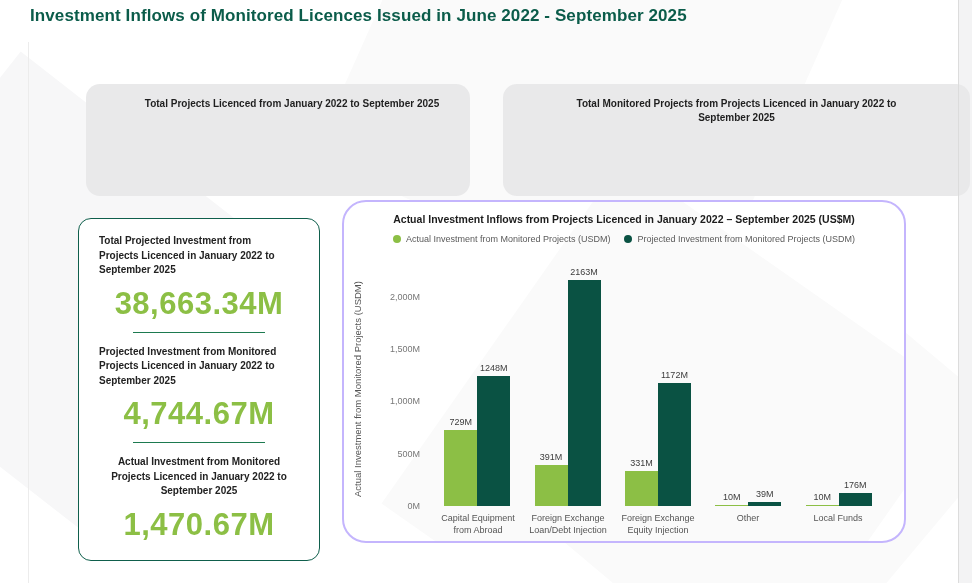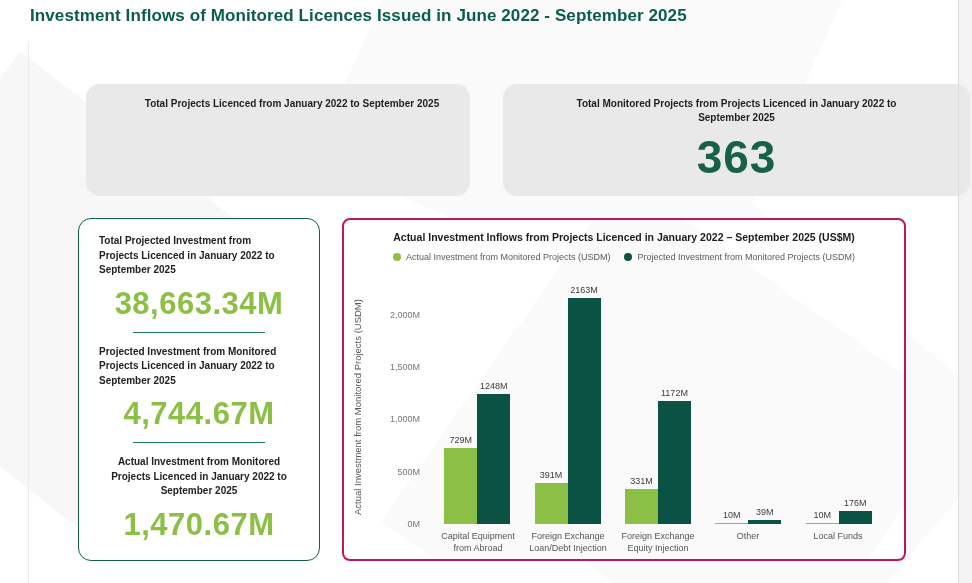--- a/index.html
+++ b/index.html
@@ -58,22 +58,22 @@
     text-align:center; font-weight:bold; font-size:31px; color:#8cbf45;
     margin:8px 0 10px 0; letter-spacing:0.5px; white-space:nowrap;
   }
   .sum-divider {
     border:none; border-top:1.5px solid #1d7a50; width:66%;
     margin:0 auto 12px auto;
   }
 
   
   .chart-panel {
-    position:absolute; left:342px; top:218px; width:564px; height:343px; z-index:2;
-    background:#ffffff; border:2px solid #be185d; border-radius:8px;
+    position:absolute; left:342px; top:200px; width:564px; height:343px; z-index:2;
+    background:#ffffff; border:2px solid #c4b5fd; border-radius:24px;
     overflow:hidden;
   }
   .chart-panel::before {
     content:""; position:absolute; width:420px; height:420px; left:120px; top:40px;
     background:#fafafa; transform:rotate(35deg); z-index:0;
   }
   .chart-inner { position:relative; z-index:1; width:100%; height:100%; }
   .chart-title {
     text-align:center; margin-top:11px; padding:0 12px;
     font-size:10.5px; font-weight:bold; color:#1c1c1c;
@@ -127,21 +127,20 @@
 
 <h1 class="page-title">Investment Inflows of Monitored Licences Issued in June 2022 - September 2025</h1>
 
 <section class="stat-card one">
   <div class="stat-label">Total Projects Licenced from January 2022 to September 2025</div>
 </section>
 
 <section class="stat-card two">
   <div class="stat-label">Total Monitored Projects from Projects Licenced in January 2022 to
 September 2025</div>
-  <div class="stat-value">363</div>
 </section>
 
 <aside class="summary-panel">
   <div class="sum-label">Total Projected Investment from
 Projects Licenced in January 2022 to
 September 2025</div>
   <div class="sum-value">38,663.34M</div>
   <hr class="sum-divider">
   <div class="sum-label">Projected Investment from Monitored
 Projects Licenced in January 2022 to

